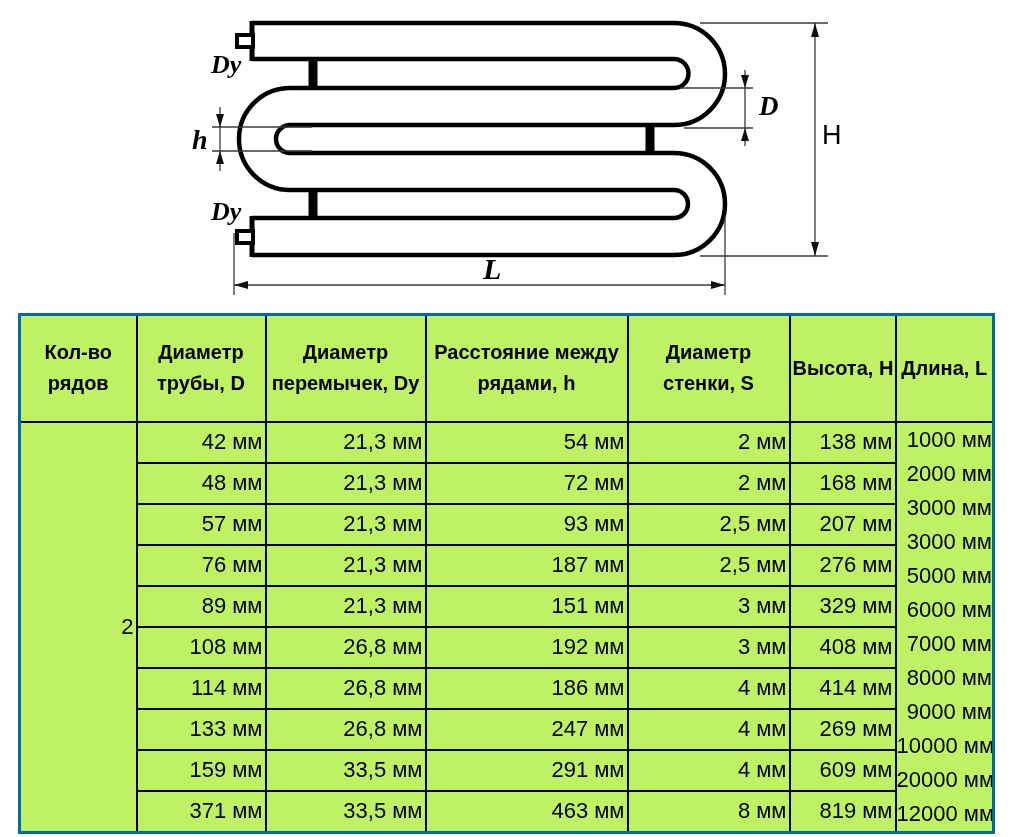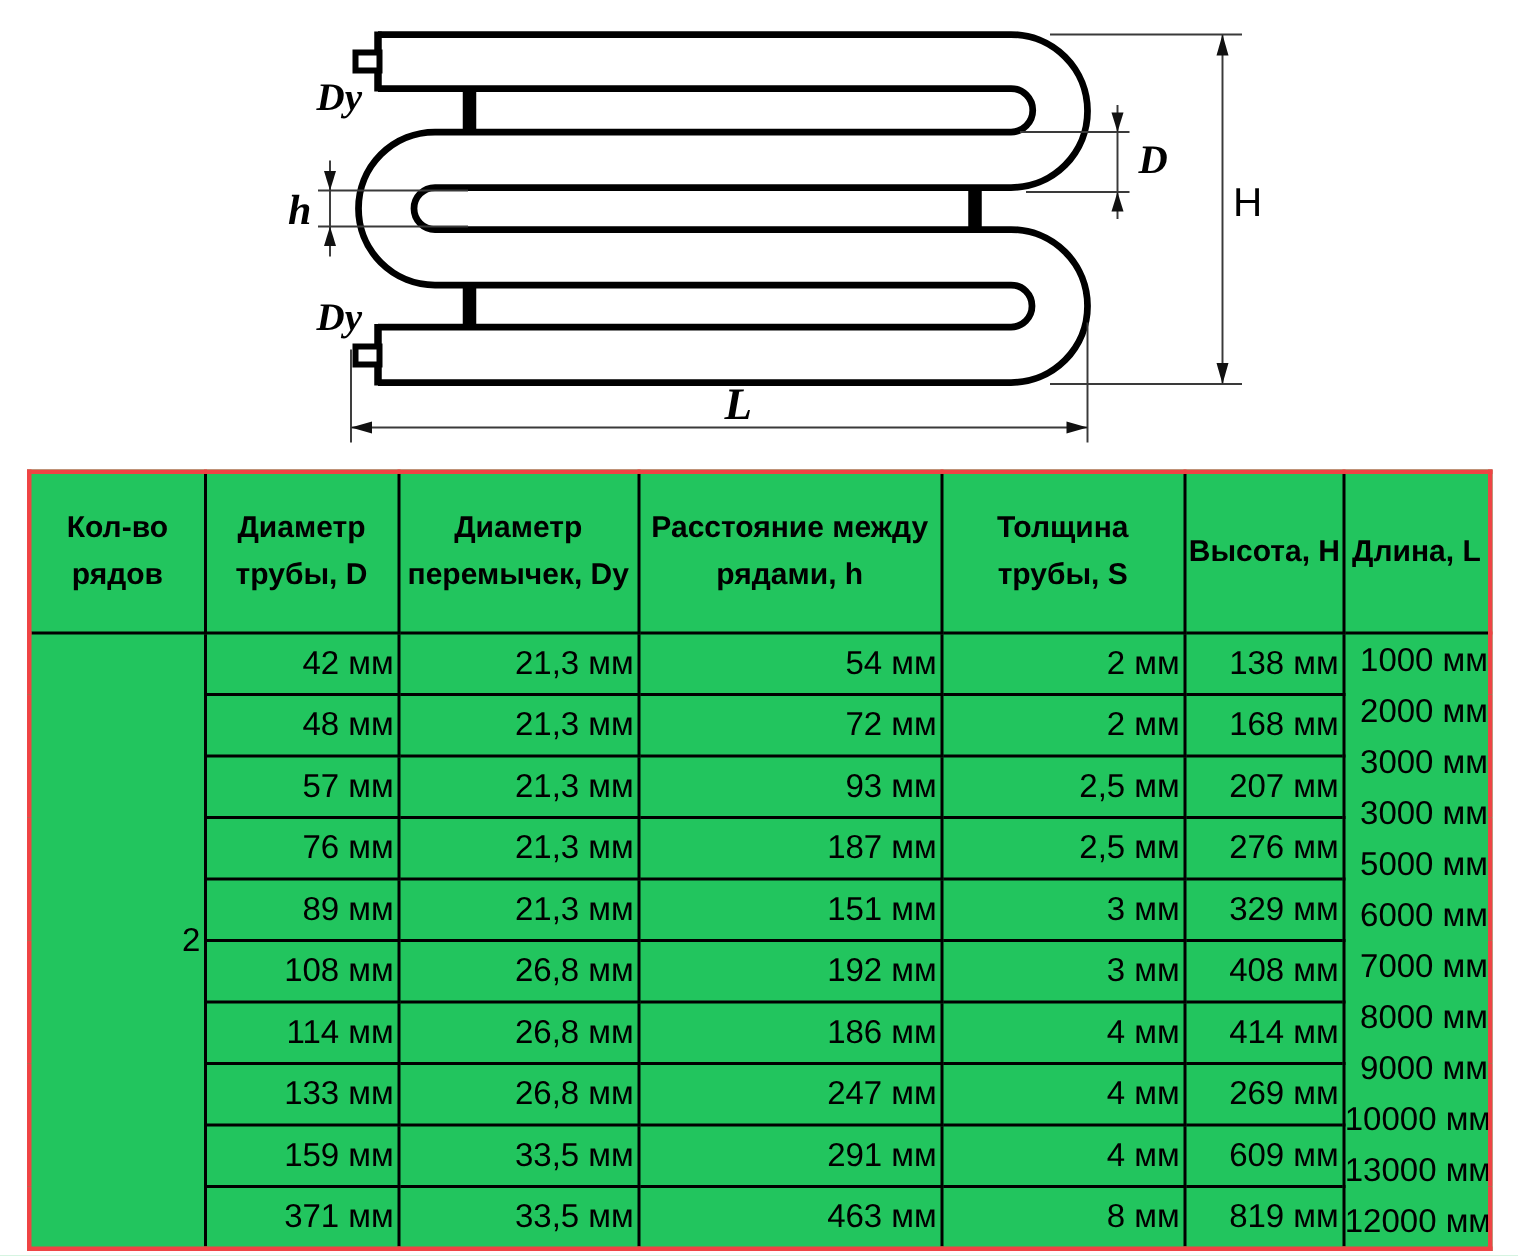--- a/index.html
+++ b/index.html
@@ -13,22 +13,22 @@
   }
   .diagram{position:absolute;left:0;top:0;}
   .dim-label{font-family:"Liberation Serif", serif;font-style:italic;font-weight:bold;fill:#000;}
   .dim-label-sans{font-family:"Liberation Sans", sans-serif;font-weight:400;fill:#000;}
 
   table.spec-table{
     position:absolute;left:18px;top:313px;
     width:974px;height:515px;
     border-collapse:collapse;
     table-layout:fixed;
-    border:3px solid #ef4444;
-    background:#22c55e;
+    border:3px solid #0369a1;
+    background:#bef264;
   }
   .spec-table th,.spec-table td{
     border:2px solid #000;
     text-align:center;vertical-align:middle;
     padding:0 2px;
     overflow:hidden;
   }
   .spec-table thead tr{height:107px;}
   .spec-table tbody tr{height:40.8px;}
   .spec-table th{font-size:20px;font-weight:bold;line-height:31px;}
@@ -110,21 +110,21 @@
         <col style="width:162px">
         <col style="width:106px">
       <col style="width:98px">
     </colgroup>
     <thead>
       <tr>
         <th>Кол-во рядов</th>
         <th>Диаметр трубы, D</th>
         <th>Диаметр перемычек, Dy</th>
         <th>Расстояние между рядами, h</th>
-        <th>Толщина трубы, S</th>
+        <th>Диаметр стенки, S</th>
         <th class="nw">Высота, H</th>
         <th class="nw">Длина, L</th>
       </tr>
     </thead>
     <tbody>
       <tr>
         <td class="rowcount-cell" rowspan="10">2</td>
         <td>42 мм</td>
         <td>21,3 мм</td>
         <td>54 мм</td>
@@ -134,21 +134,21 @@
           <div class="len-line">1000 мм</div>
           <div class="len-line">2000 мм</div>
           <div class="len-line">3000 мм</div>
           <div class="len-line">3000 мм</div>
           <div class="len-line">5000 мм</div>
           <div class="len-line">6000 мм</div>
           <div class="len-line">7000 мм</div>
           <div class="len-line">8000 мм</div>
           <div class="len-line">9000 мм</div>
           <div class="len-line">10000 мм</div>
-          <div class="len-line">13000 мм</div>
+          <div class="len-line">20000 мм</div>
           <div class="len-line">12000 мм</div>
         </td>
       </tr>
       <tr>
         <td>48 мм</td>
         <td>21,3 мм</td>
         <td>72 мм</td>
         <td>2 мм</td>
         <td>168 мм</td>
       </tr>

